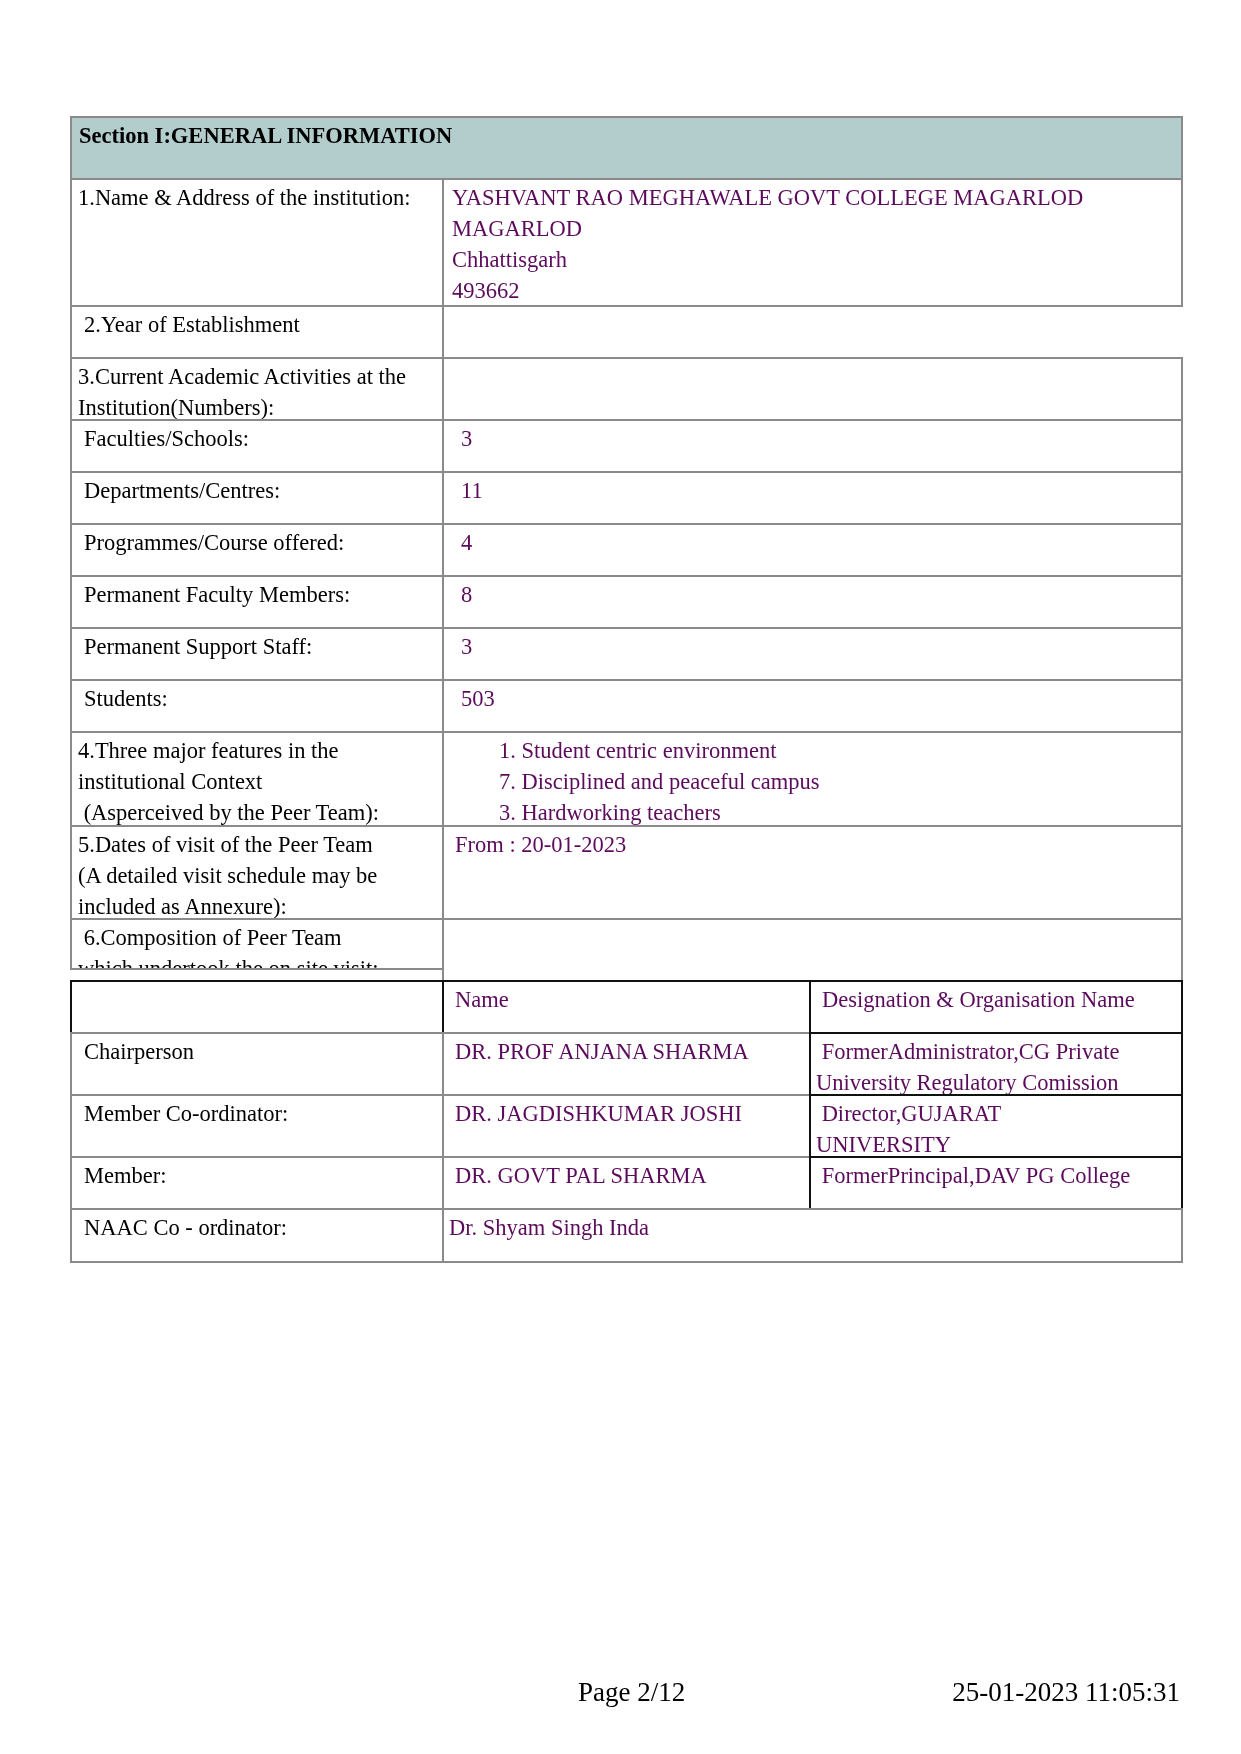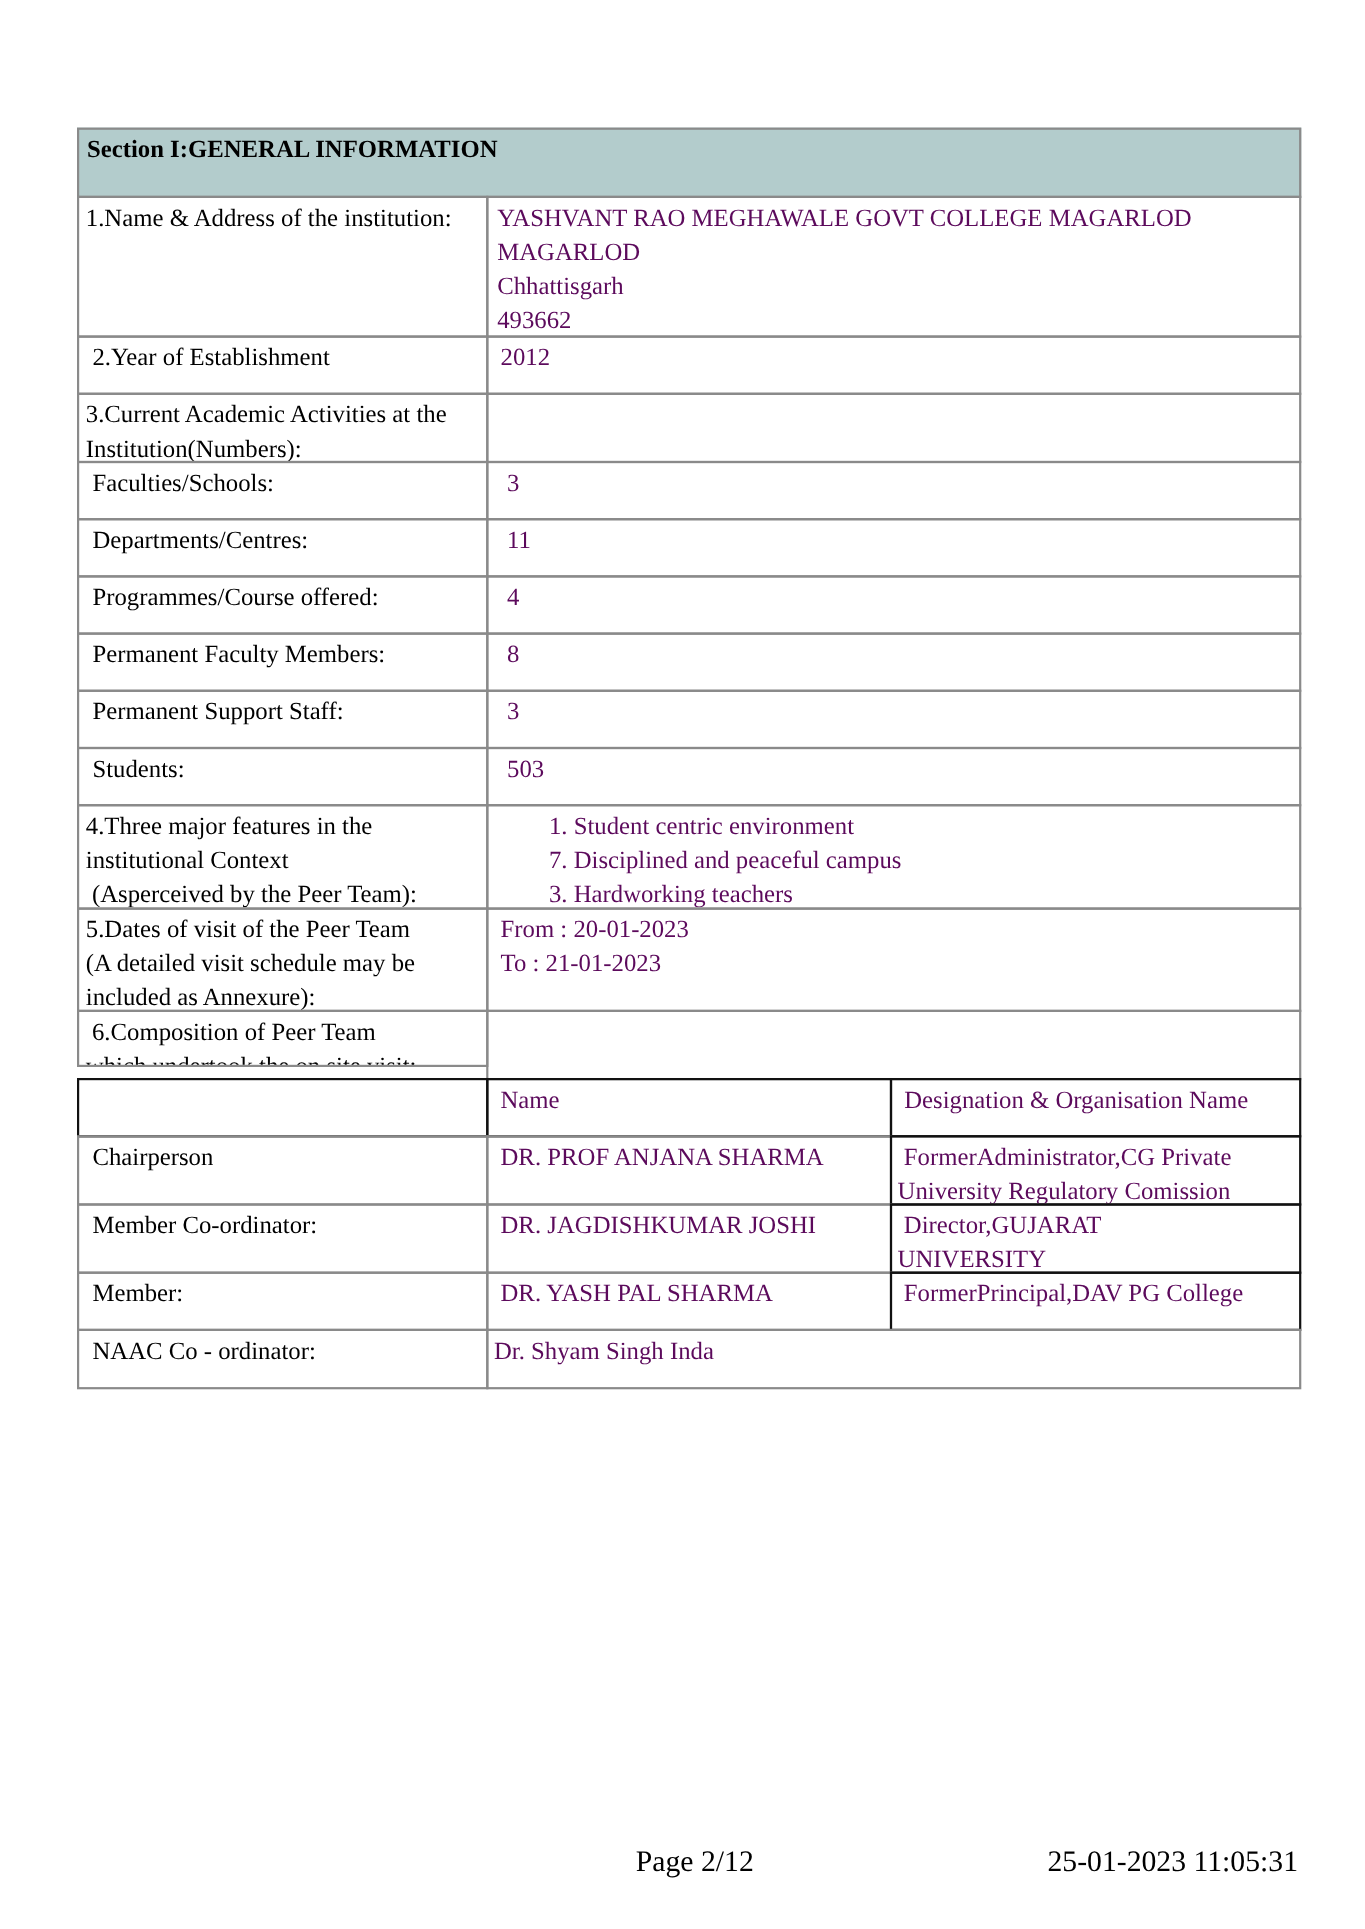--- a/index.html
+++ b/index.html
@@ -34,21 +34,20 @@
       <div class="cell val" style="height:129px;padding-left:8px;">
         <div> YASHVANT RAO MEGHAWALE GOVT COLLEGE MAGARLOD</div>
         <div> MAGARLOD</div>
         <div>Chhattisgarh</div>
         <div> 493662</div>
       </div>
     </div>
 
     <div class="row" style="top:189px;height:54px;">
       <div class="cell lbl ind" style="height:54px;padding-left:12px;">2.Year of Establishment</div>
-      <div class="cell val" style="height:54px;">2012</div>
     </div>
 
     <div class="row" style="top:241px;height:64px;">
       <div class="cell lbl" style="height:64px;"> 3.Current Academic Activities at the Institution(Numbers):</div>
       <div class="cell val" style="height:64px;"></div>
     </div>
 
     <div class="row" style="top:303px;height:54px;">
       <div class="cell lbl" style="height:54px;padding-left:12px;">Faculties/Schools:</div>
       <div class="cell val" style="height:54px;padding-left:17px;">3</div>
@@ -95,21 +94,20 @@
     </div>
 
     <div class="row" style="top:709px;height:95px;">
       <div class="cell lbl" style="height:95px;">
         <div>5.Dates of visit of the Peer Team</div>
         <div>(A detailed visit schedule may be</div>
         <div>included as Annexure):</div>
       </div>
       <div class="cell val" style="height:95px;">
         <div>From : 20-01-2023</div>
-        <div>To : 21-01-2023</div>
       </div>
     </div>
 
     <div class="row" style="top:802px;height:64px;">
       <div class="cell lbl" style="height:52px;">
         <div style="white-space:pre;"> 6.Composition of Peer Team</div>
         <div>which undertook the on site visit:</div>
       </div>
       <div class="cell val" style="height:64px;"></div>
     </div>
@@ -133,21 +131,21 @@
       <div class="cell lbl" style="height:64px;padding-left:12px;">Member Co-ordinator:</div>
       <div class="cell v2" style="height:64px;">DR. JAGDISHKUMAR JOSHI</div>
       <div class="cell v3 black" style="height:64px;">
         <div style="white-space:pre;"> Director,GUJARAT</div>
         <div>UNIVERSITY</div>
       </div>
     </div>
 
     <div class="row" style="top:1040px;height:54px;">
       <div class="cell lbl" style="height:54px;padding-left:12px;">Member:</div>
-      <div class="cell v2" style="height:54px;">DR. YASH PAL SHARMA</div>
+      <div class="cell v2" style="height:54px;">DR. GOVT PAL SHARMA</div>
       <div class="cell v3 black" style="height:54px;">
         <div style="white-space:pre;"> FormerPrincipal,DAV PG College</div>
       </div>
     </div>
 
     <div class="row" style="top:1092px;height:55px;">
       <div class="cell lbl" style="height:55px;padding-left:12px;">NAAC Co - ordinator:</div>
       <div class="cell val" style="height:55px;padding-left:5px;">Dr. Shyam Singh Inda</div>
     </div>
 

